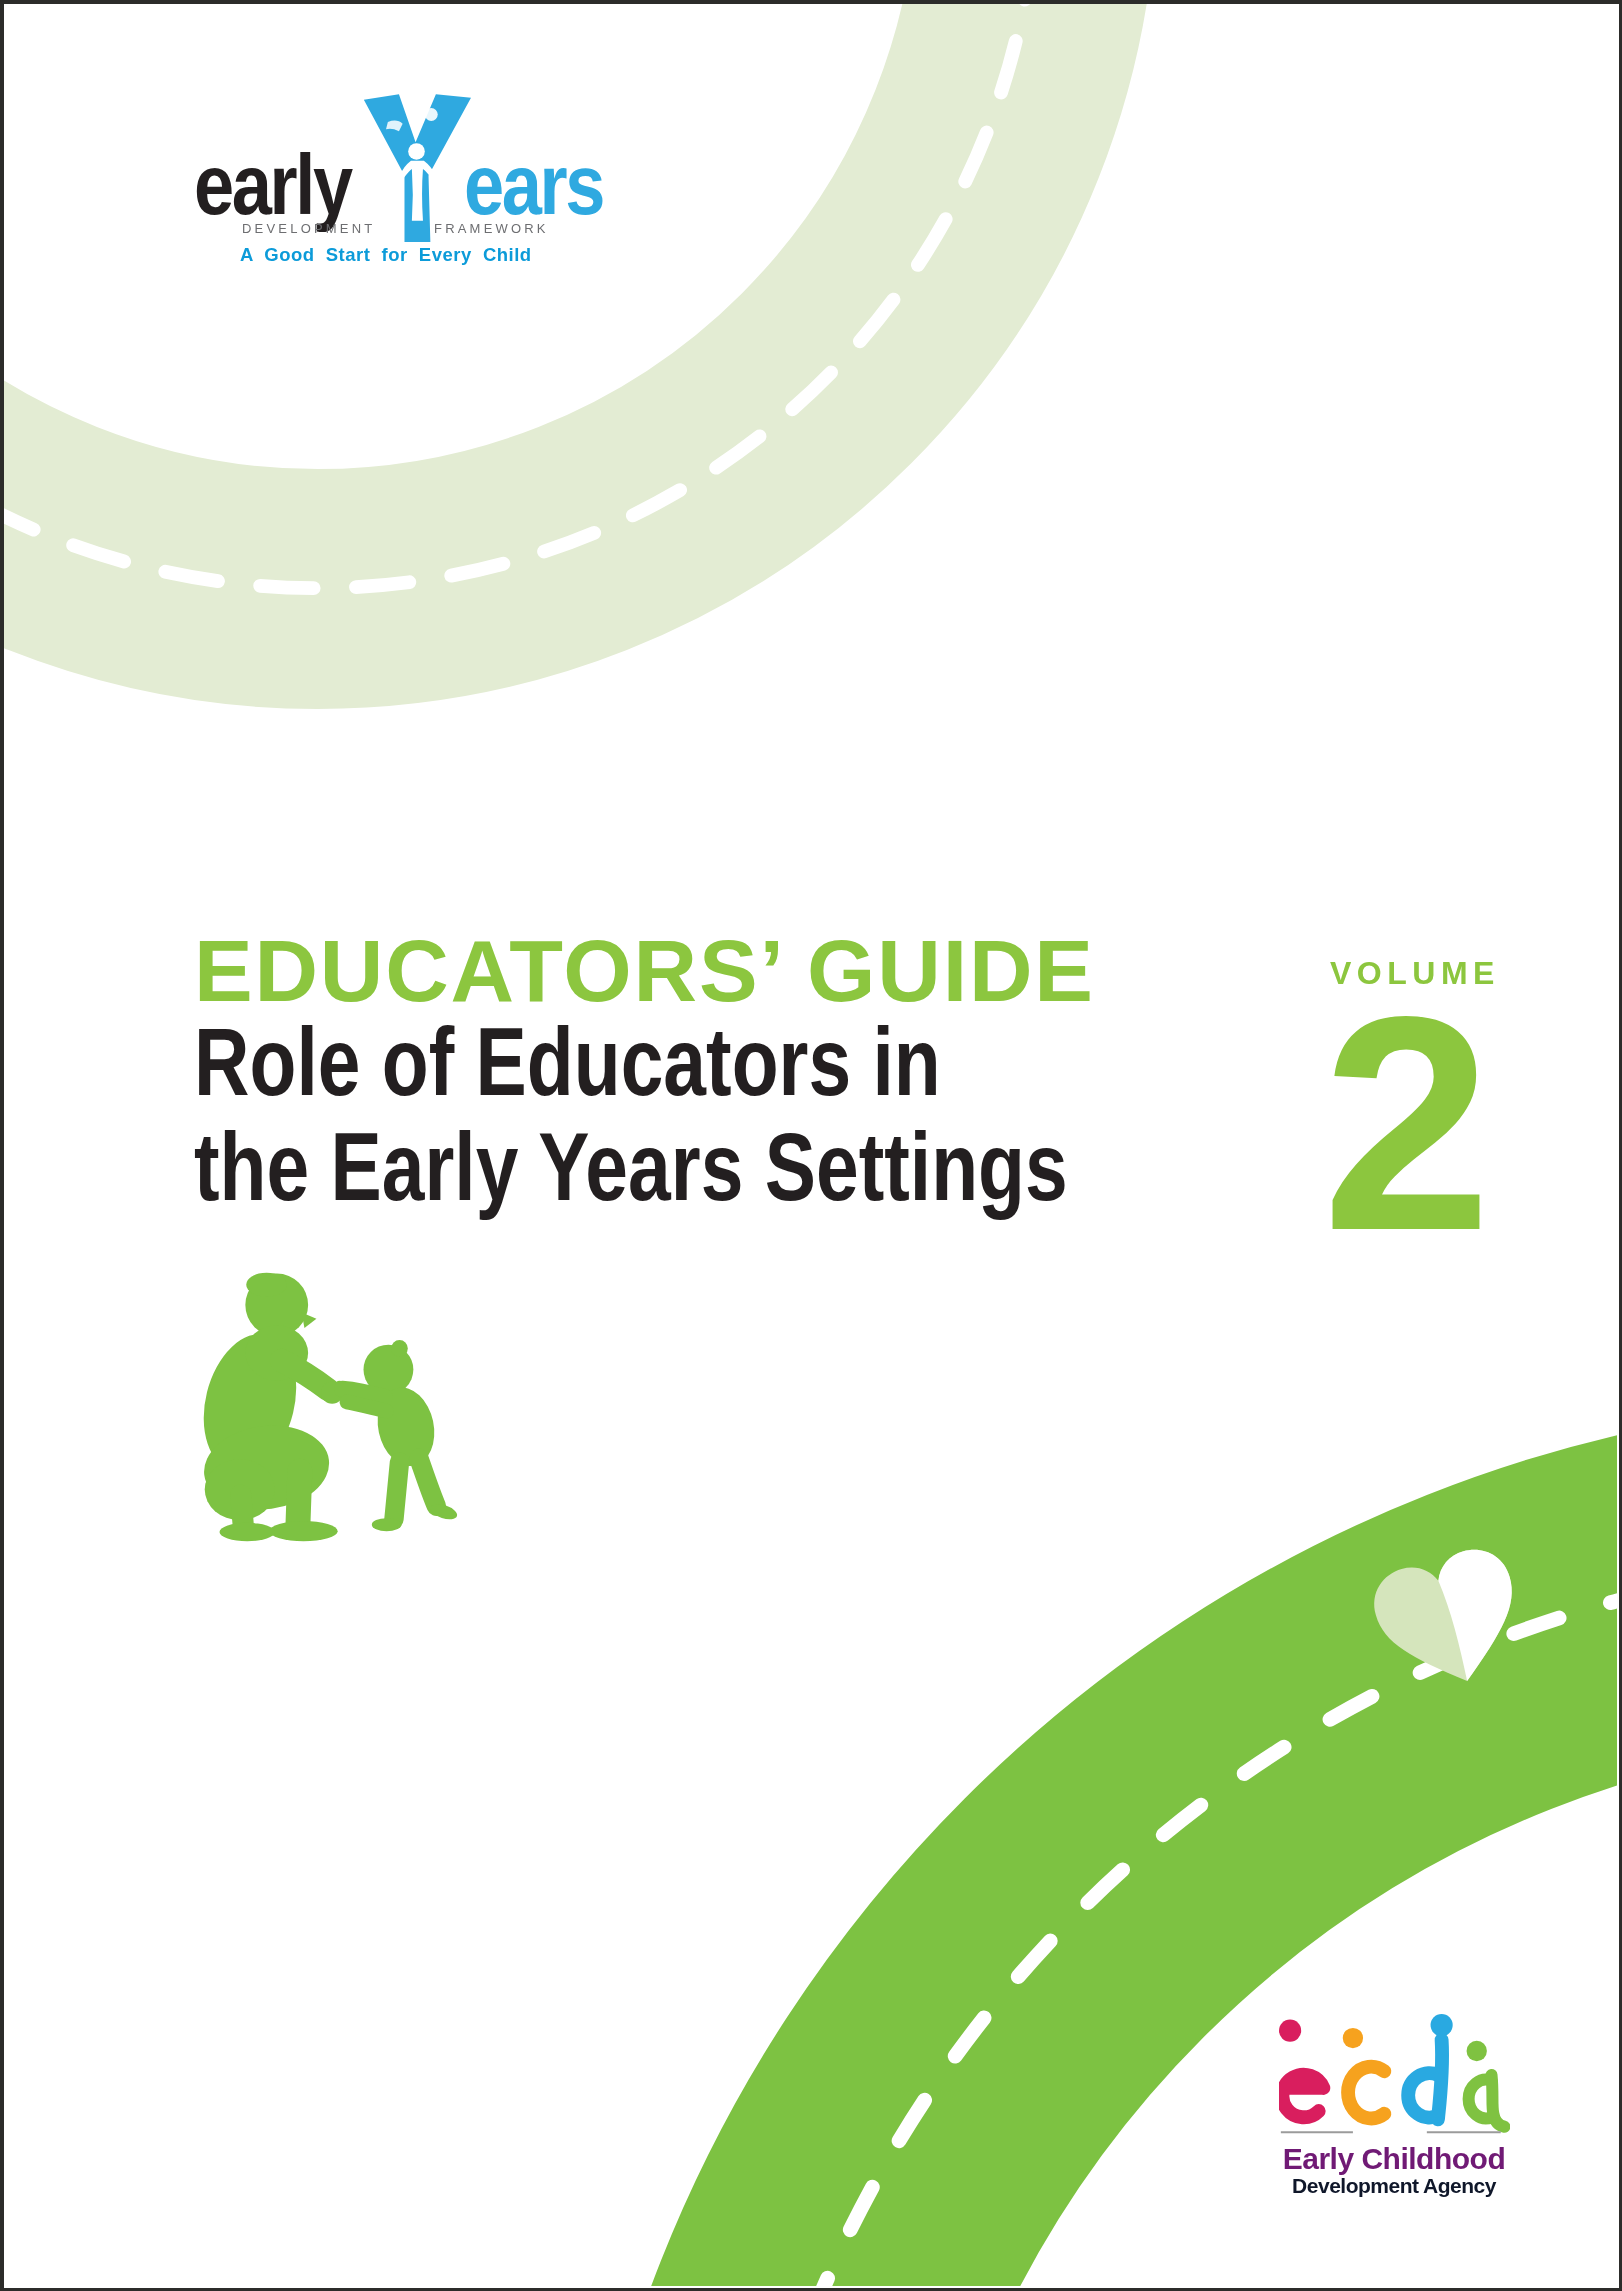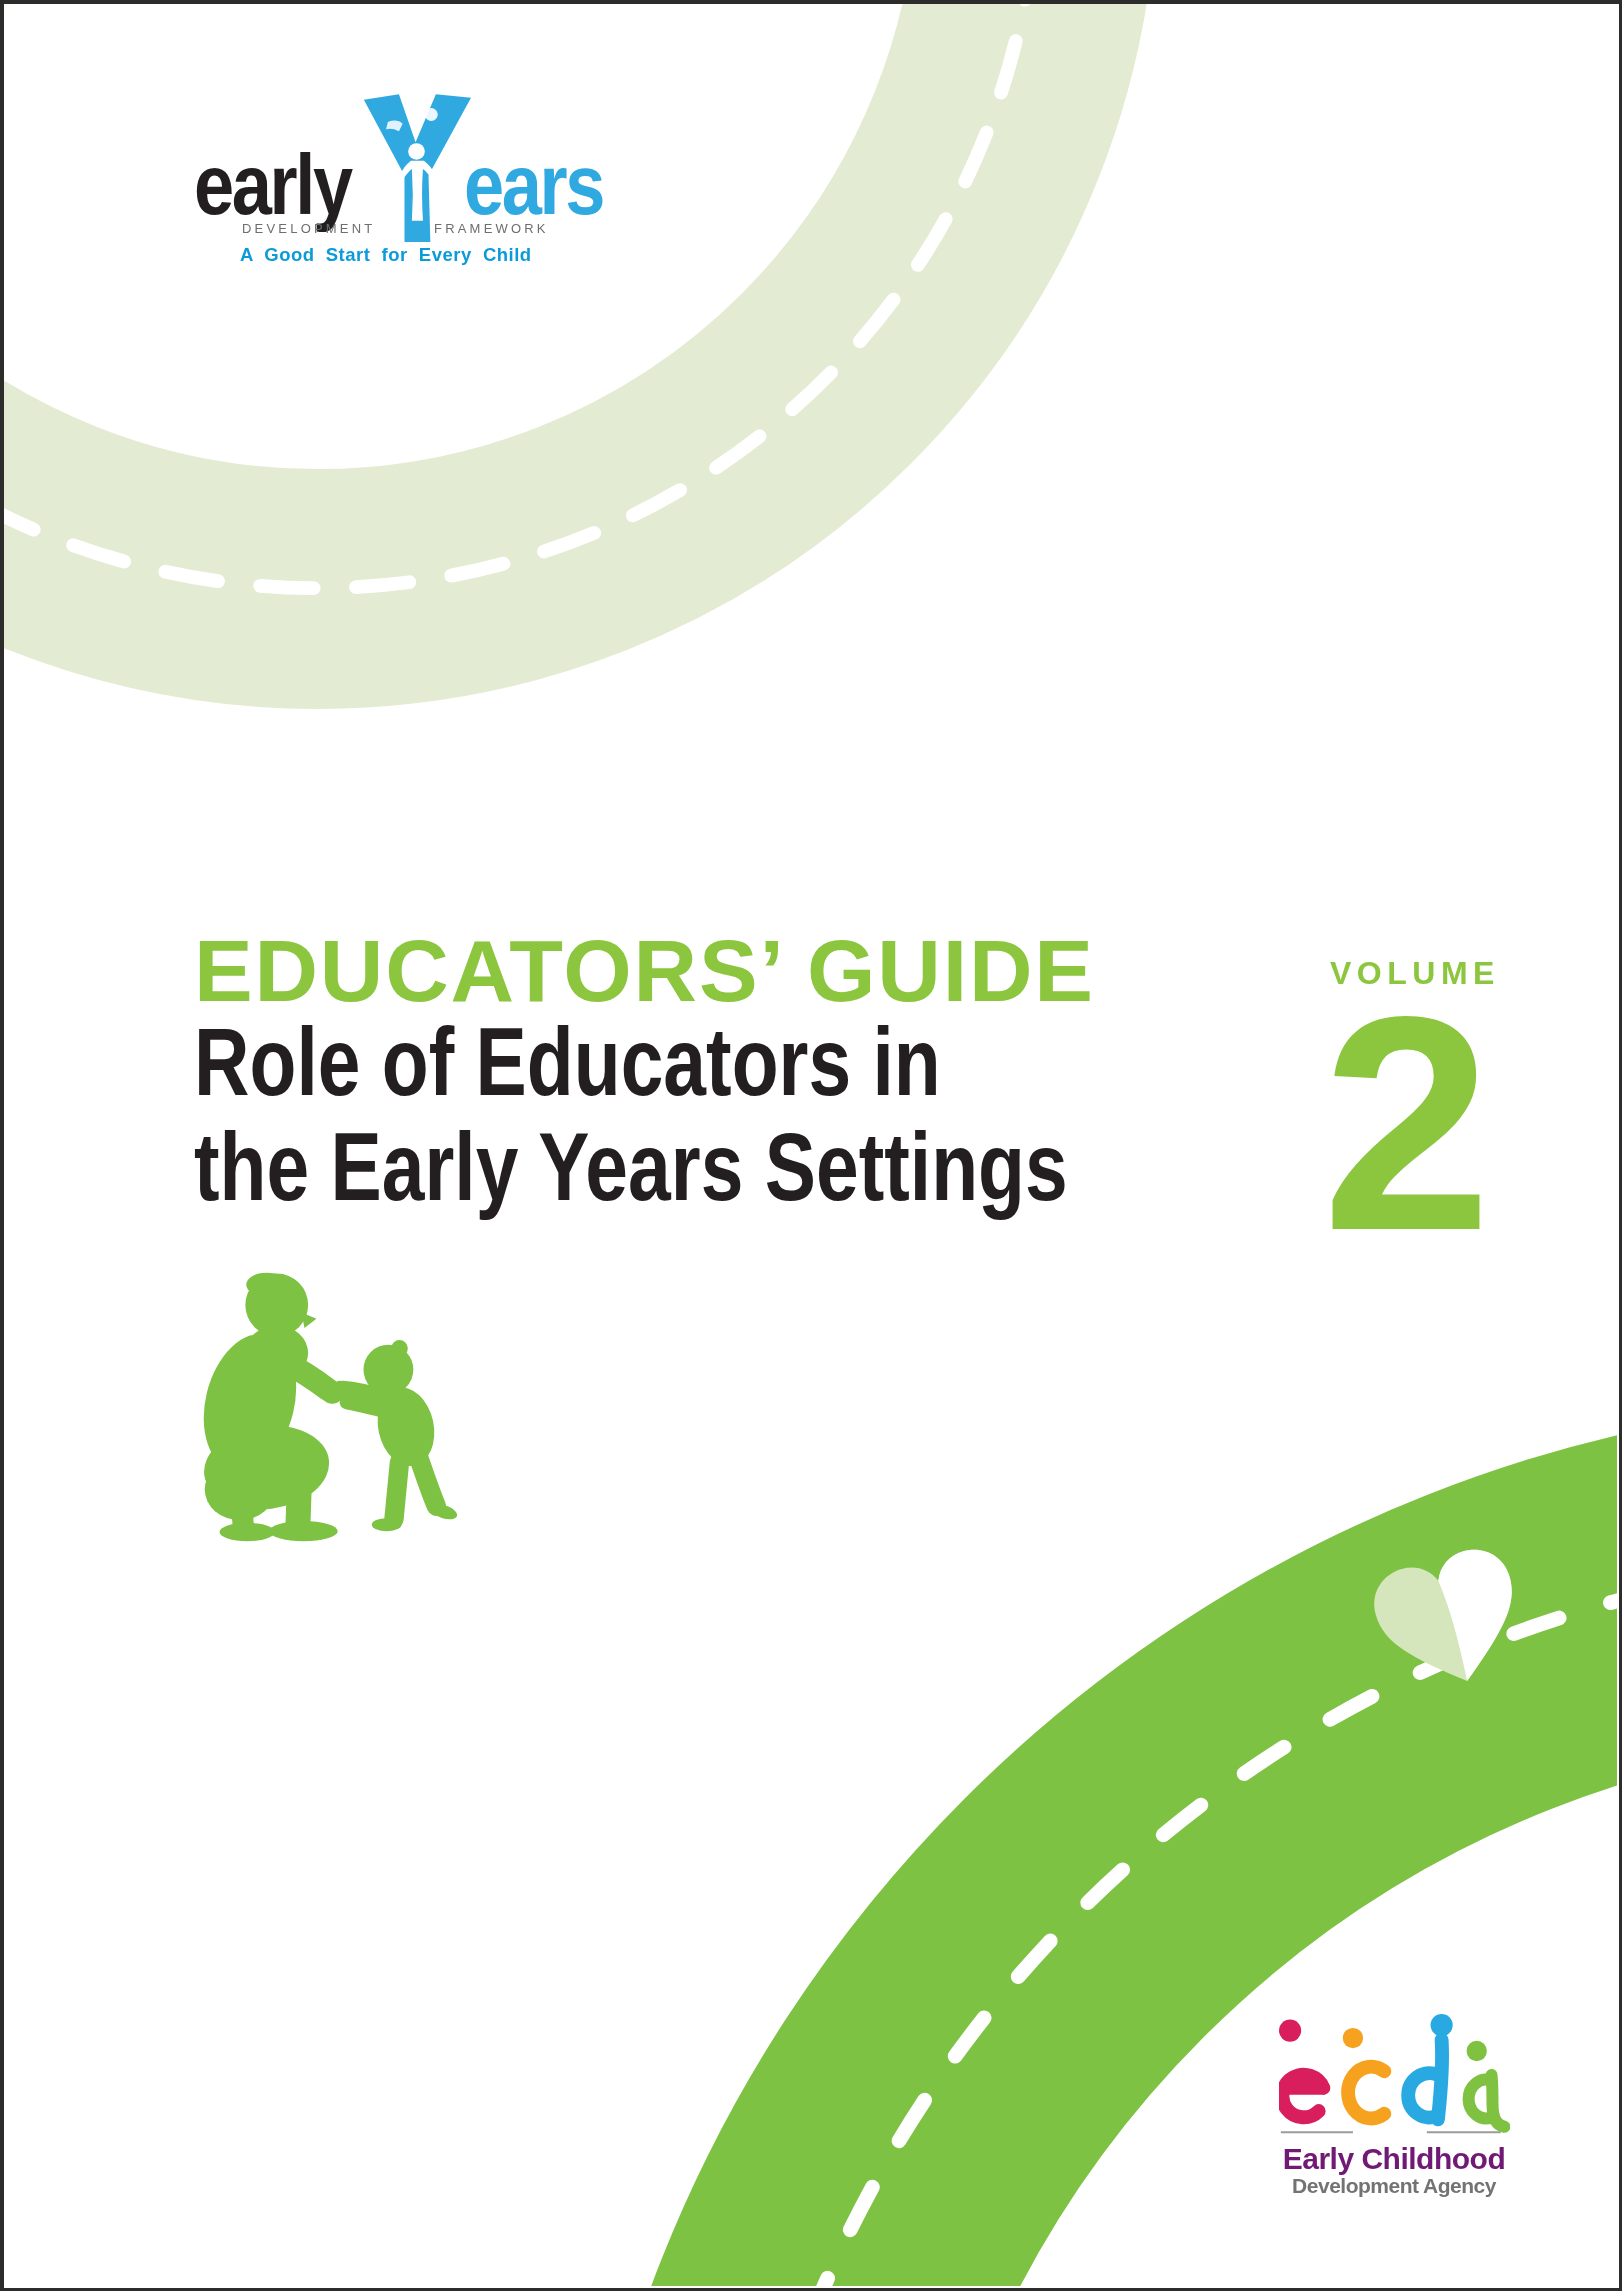--- a/index.html
+++ b/index.html
@@ -68,21 +68,21 @@
   }
 
   
   .ecda{left:1272px;top:2010px;width:236px;text-align:center;}
   .ecda-name{
     margin-top:3.7px;
     font-size:30px;font-weight:bold;color:#701a75;line-height:1.05;
     letter-spacing:-0.5px;
   }
   .ecda-sub{
-    font-size:21px;font-weight:bold;color:#737373;line-height:1.1;
+    font-size:21px;font-weight:bold;color:#0f172a;line-height:1.1;
     letter-spacing:-0.5px;
   }
 </style>
 </head>
 <body>
 
 <div class="page">
 
   <svg class="bg-svg" viewBox="0 0 1748 2473" aria-hidden="true">
 

